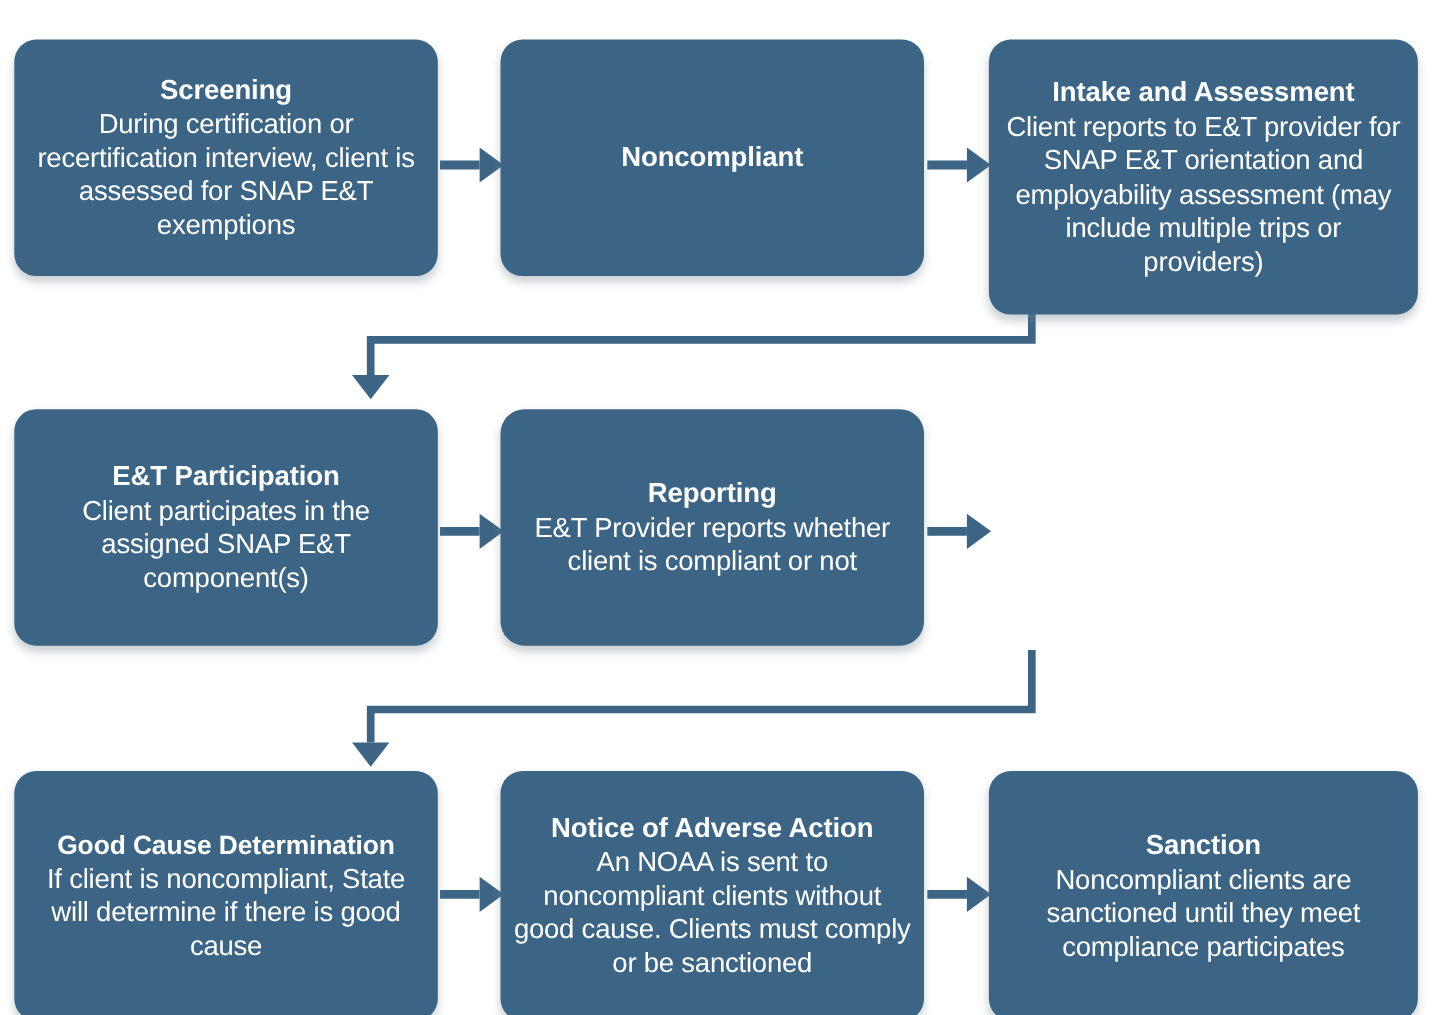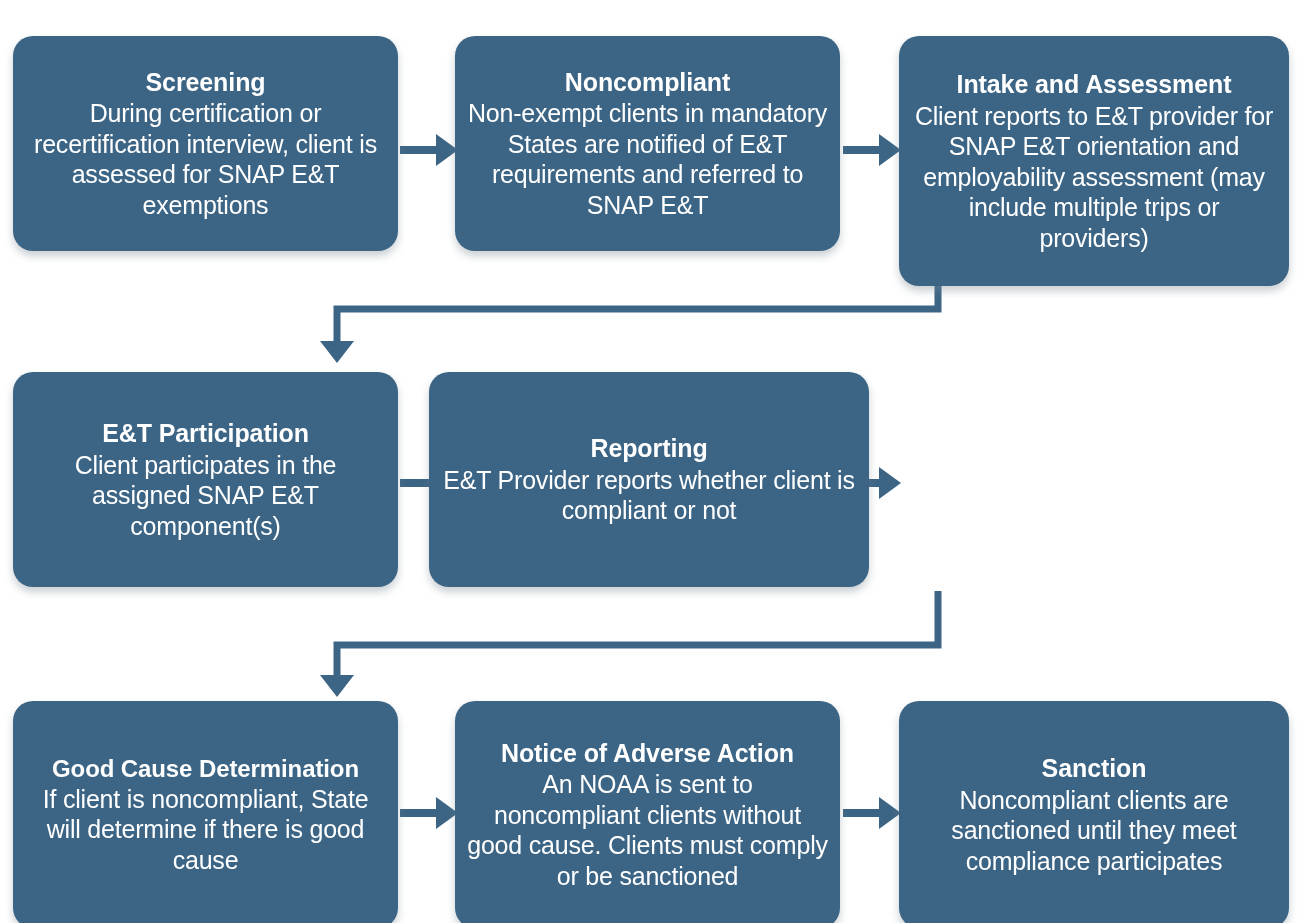--- a/index.html
+++ b/index.html
@@ -47,21 +47,21 @@
     font-weight: 400;
     letter-spacing: -0.2px;
   }
 
   
   #node-screening   { left: 13px;  top: 13px;  width: 385px; height: 215px; }
   #node-notification{ left: 455px; top: 13px;  width: 385px; height: 215px; }
   #node-intake      { left: 899px; top: 13px;  width: 390px; height: 250px; }
   
   #node-participation { left: 13px;  top: 349px; width: 385px; height: 215px; }
-  #node-reporting     { left: 429px; top: 349px; width: 440px; height: 215px; }
+  #node-reporting     { left: 455px; top: 349px; width: 385px; height: 215px; border-radius: 22px; }
   #node-conciliation  { left: 899px; top: 349px; width: 390px; height: 215px; }
   
   #node-goodcause { left: 13px;  top: 678px; width: 385px; height: 227px; }
   #node-noaa      { left: 455px; top: 678px; width: 385px; height: 227px; }
   #node-sanction  { left: 899px; top: 678px; width: 390px; height: 227px; }
 
   
   #node-goodcause .title { font-size: 24px; }
 
   
@@ -128,21 +128,20 @@
     </g>
   </svg>
 
   <div class="node" id="node-screening">
     <div class="title">Screening</div>
     <div class="body">During certification or recertification interview, client is assessed for SNAP E&amp;T exemptions</div>
   </div>
 
   <div class="node" id="node-notification">
     <div class="title">Noncompliant</div>
-    <div class="body">Non-exempt clients in mandatory States are notified of E&amp;T requirements and referred  to SNAP E&amp;T</div>
   </div>
 
   <div class="node" id="node-intake">
     <div class="title">Intake and Assessment</div>
     <div class="body">Client reports to E&amp;T provider for SNAP E&amp;T orientation and employability assessment (may include multiple trips or providers)</div>
   </div>
 
   <div class="node" id="node-participation">
     <div class="title">E&amp;T Participation</div>
     <div class="body">Client participates in the assigned SNAP E&amp;T component(s)</div>

